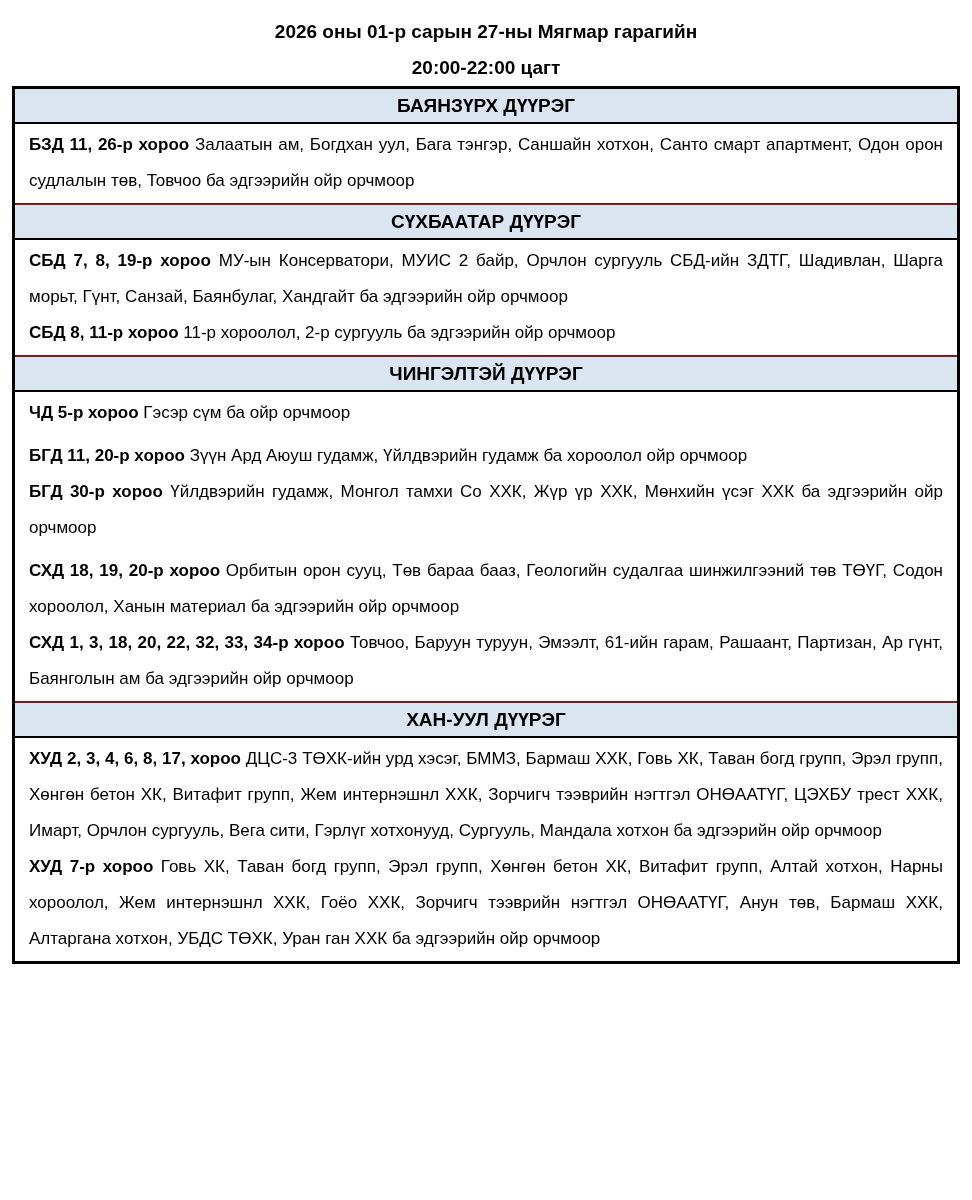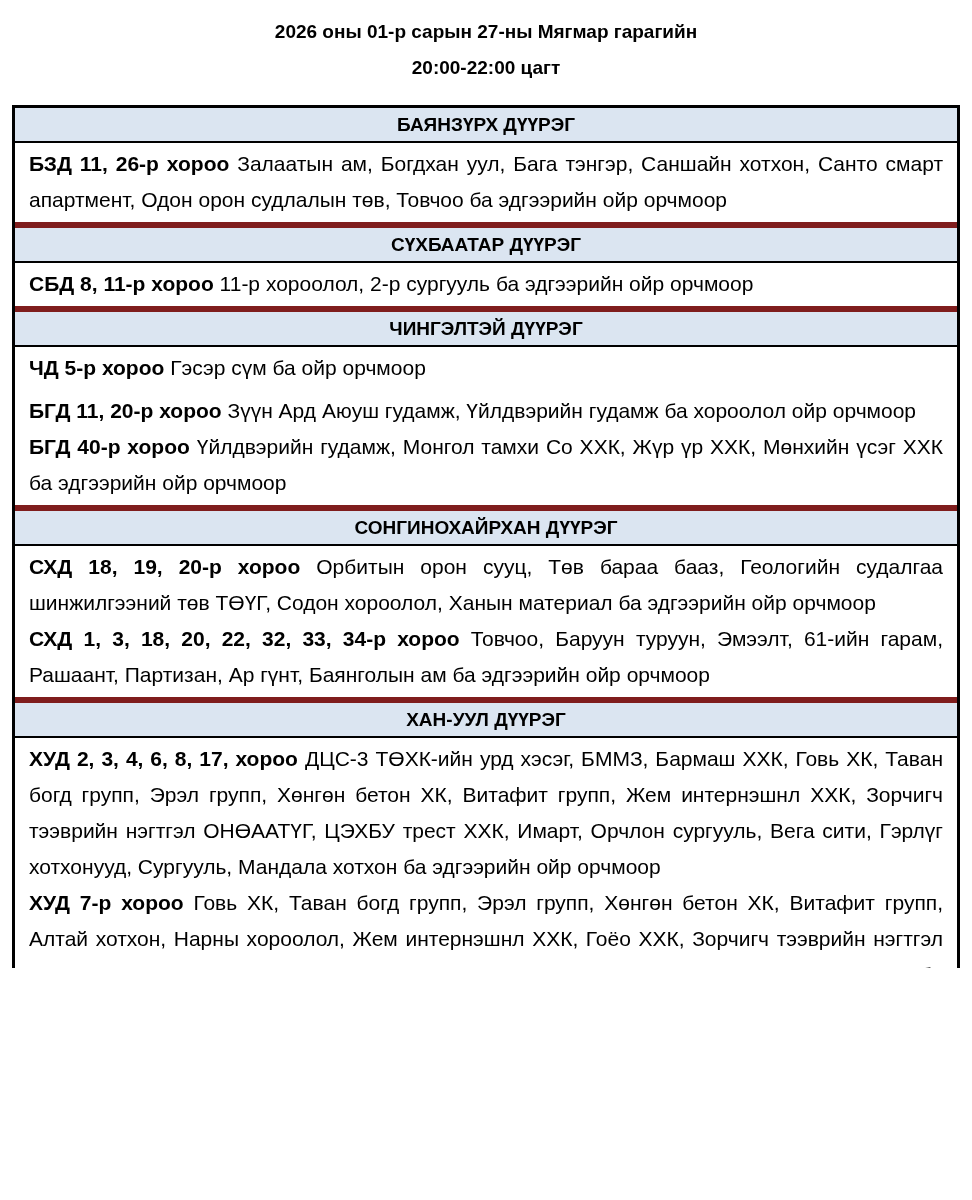--- a/index.html
+++ b/index.html
@@ -20,43 +20,43 @@
   .doc-title {
     text-align: center;
     font-weight: bold;
     font-size: 19px;
     padding-top: 14px;
   }
   .title-line {
     line-height: 36px;
   }
   .schedule-table {
-    margin: 19px 12px 0 12px;
+    margin: 0 12px 0 12px;
     border: 3px solid #000000;
   }
   .district-header {
     background: #dbe5f1;
-    border-top: 6px solid #7f1d1d;
+    border-top: 2px solid #7f1d1d;
     border-bottom: 2px solid #000000;
     text-align: center;
     font-weight: bold;
     font-size: 19px;
     line-height: 21px;
     padding: 6px 0;
   }
   .schedule-table .district-header:first-child {
     border-top: none;
   }
   .district-body {
     padding: 3px 14px 4px 14px;
     background: #ffffff;
   }
   .row {
     margin: 0;
-    font-size: 21px;
+    font-size: 17px;
     line-height: 36px;
     text-align: justify;
   }
   .area {
     font-weight: bold;
   }
 </style>
 </head>
 <body>
 
@@ -73,38 +73,36 @@
       <span>БАЯНЗҮРХ ДҮҮРЭГ</span>
     </div>
     <div class="district-body">
       <p class="row"><span class="area">БЗД 11, 26-р хороо</span> <span class="details">Залаатын ам, Богдхан уул, Бага тэнгэр, Саншайн хотхон, Санто смарт апартмент, Одон орон судлалын төв, Товчоо ба эдгээрийн ойр орчмоор</span></p>
     </div>
 
     <div class="district-header">
       <span>СҮХБААТАР ДҮҮРЭГ</span>
     </div>
     <div class="district-body">
+      <p class="row"><span class="area">СБД 7, 8, 19-р хороо</span> <span class="details">МУ-ын Консерватори, МУИС 2 байр, Орчлон сургууль СБД-ийн ЗДТГ, Шадивлан, Шарга морьт, Гүнт, Санзай, Баянбулаг, Хандгайт ба эдгээрийн ойр орчмоор</span></p>
       <p class="row"><span class="area">СБД 8, 11-р хороо</span> <span class="details">11-р хороолол, 2-р сургууль ба эдгээрийн ойр орчмоор</span></p>
     </div>
 
     <div class="district-header">
       <span>ЧИНГЭЛТЭЙ ДҮҮРЭГ</span>
     </div>
     <div class="district-body">
       <p class="row"><span class="area">ЧД 5-р хороо</span> <span class="details">Гэсэр сүм ба ойр орчмоор</span></p>
     </div>
 
     <div class="district-body">
       <p class="row"><span class="area">БГД 11, 20-р хороо</span> <span class="details">Зүүн Ард Аюуш гудамж, Үйлдвэрийн гудамж ба хороолол ойр орчмоор</span></p>
-      <p class="row"><span class="area">БГД 40-р хороо</span> <span class="details">Үйлдвэрийн гудамж, Монгол тамхи Со ХХК, Жүр үр ХХК, Мөнхийн үсэг ХХК ба эдгээрийн ойр орчмоор</span></p>
+      <p class="row"><span class="area">БГД 30-р хороо</span> <span class="details">Үйлдвэрийн гудамж, Монгол тамхи Со ХХК, Жүр үр ХХК, Мөнхийн үсэг ХХК ба эдгээрийн ойр орчмоор</span></p>
     </div>
 
-    <div class="district-header">
-      <span>СОНГИНОХАЙРХАН ДҮҮРЭГ</span>
-    </div>
     <div class="district-body">
       <p class="row"><span class="area">СХД 18, 19, 20-р хороо</span> <span class="details">Орбитын орон сууц, Төв бараа бааз, Геологийн судалгаа шинжилгээний төв ТӨҮГ, Содон хороолол, Ханын материал ба эдгээрийн ойр орчмоор</span></p>
       <p class="row"><span class="area">СХД 1, 3, 18, 20, 22, 32, 33, 34-р хороо</span> <span class="details">Товчоо, Баруун туруун, Эмээлт, 61-ийн гарам, Рашаант, Партизан, Ар гүнт, Баянголын ам ба эдгээрийн ойр орчмоор</span></p>
     </div>
 
     <div class="district-header">
       <span>ХАН-УУЛ ДҮҮРЭГ</span>
     </div>
     <div class="district-body">
       <p class="row"><span class="area">ХУД 2, 3, 4, 6, 8, 17,  хороо</span> <span class="details">ДЦС-3 ТӨХК-ийн урд хэсэг, БММЗ, Бармаш ХХК, Говь ХК, Таван богд групп, Эрэл групп, Хөнгөн бетон ХК, Витафит групп, Жем интернэшнл ХХК, Зорчигч тээврийн нэгтгэл ОНӨААТҮГ, ЦЭХБУ трест ХХК, Имарт, Орчлон сургууль, Вега сити, Гэрлүг хотхонууд, Сургууль, Мандала хотхон ба эдгээрийн ойр орчмоор</span></p>

